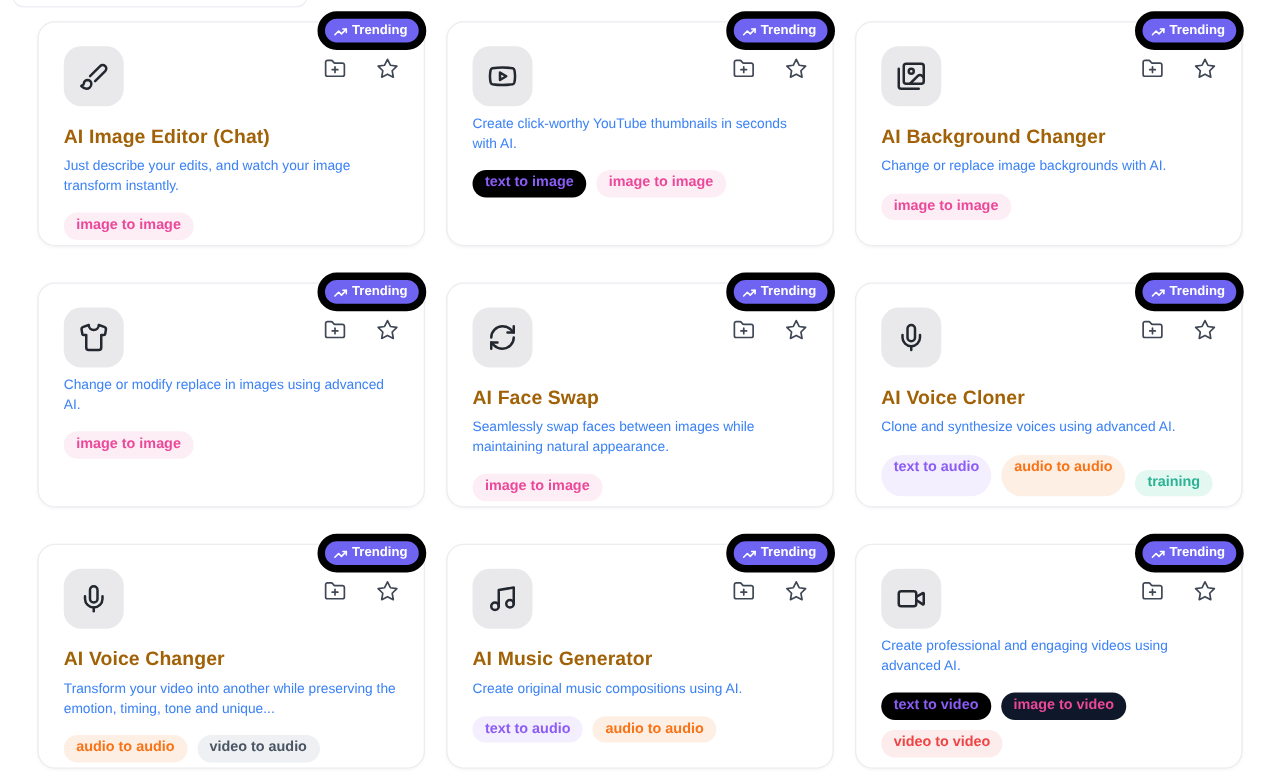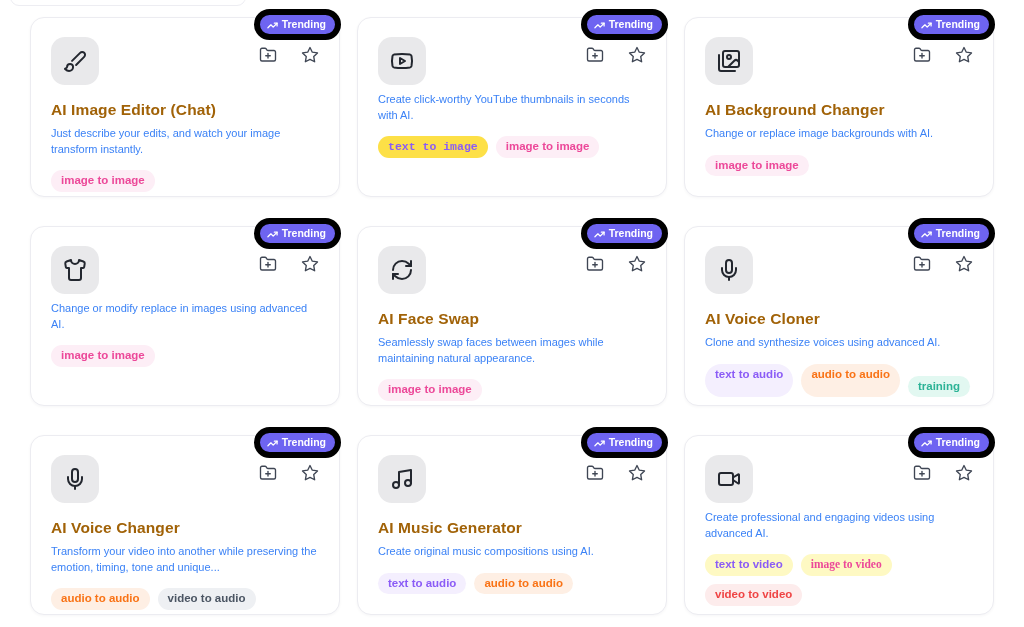--- a/index.html
+++ b/index.html
@@ -164,21 +164,21 @@
               <span style="display: inline-flex;">
                 <svg viewBox="0 0 24 24" fill="none" stroke="currentColor" stroke-width="1.8" stroke-linecap="round" stroke-linejoin="round">
                   <polygon points="12 2 15.09 8.26 22 9.27 17 14.14 18.18 21.02 12 17.77 5.82 21.02 7 14.14 2 9.27 8.91 8.26 12 2"></polygon>
                 </svg>
               </span>
             </button>
           </div>
     </div>
     <p class="desc">Create click-worthy YouTube thumbnails in seconds with AI.</p>
     <div class="tags">
-          <span class="tag" style="color: rgb(139, 92, 246); background: #fde047; font-family: Liberation Mono, monospace;">text to image</span>
+          <span class="tag" style="color: rgb(139, 92, 246); background: #000000;">text to image</span>
           <span class="tag" style="color: rgb(236, 72, 153); background: rgb(253, 238, 246);">image to image</span>
         </div>
   </article>
 
   <article class="card">
     <span class="badge" style="background: rgb(110, 100, 241); display: inline-flex;">
       <span class="badge-icon">
             <svg viewBox="0 0 24 24" fill="none" stroke="currentColor" stroke-width="2.8" stroke-linecap="round" stroke-linejoin="round">
               <polyline points="22 7 13.5 15.5 8.5 10.5 2 17"></polyline>
               <polyline points="16 7 22 7 22 13"></polyline>
@@ -474,19 +474,19 @@
               <span style="display: inline-flex;">
                 <svg viewBox="0 0 24 24" fill="none" stroke="currentColor" stroke-width="1.8" stroke-linecap="round" stroke-linejoin="round">
                   <polygon points="12 2 15.09 8.26 22 9.27 17 14.14 18.18 21.02 12 17.77 5.82 21.02 7 14.14 2 9.27 8.91 8.26 12 2"></polygon>
                 </svg>
               </span>
             </button>
           </div>
     </div>
     <p class="desc">Create professional and engaging videos using advanced AI.</p>
     <div class="tags">
-          <span class="tag" style="color: rgb(139, 92, 246); background: #fef9c3; text-align: right;">text to video</span>
-          <span class="tag" style="color: rgb(236, 72, 153); background: #fef9c3; font-family: Liberation Serif, serif;">image to video</span>
+          <span class="tag" style="color: rgb(139, 92, 246); background: #000000; text-align: right;">text to video</span>
+          <span class="tag" style="color: rgb(236, 72, 153); background: #0f172a;">image to video</span>
           <span class="tag" style="color: rgb(239, 68, 68); background: rgb(253, 236, 236);">video to video</span>
         </div>
   </article>
 </div>
 </div>
 
 </body></html>

